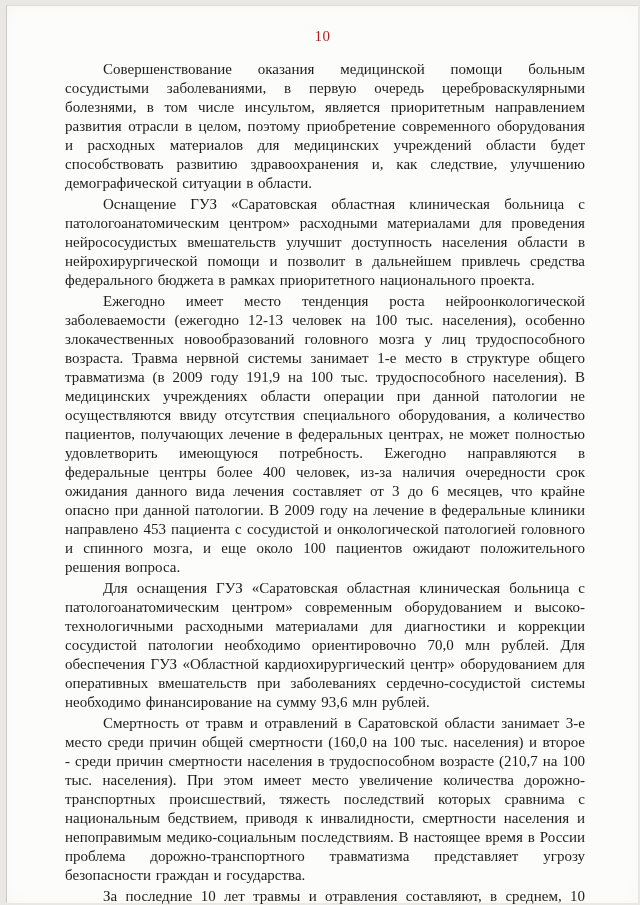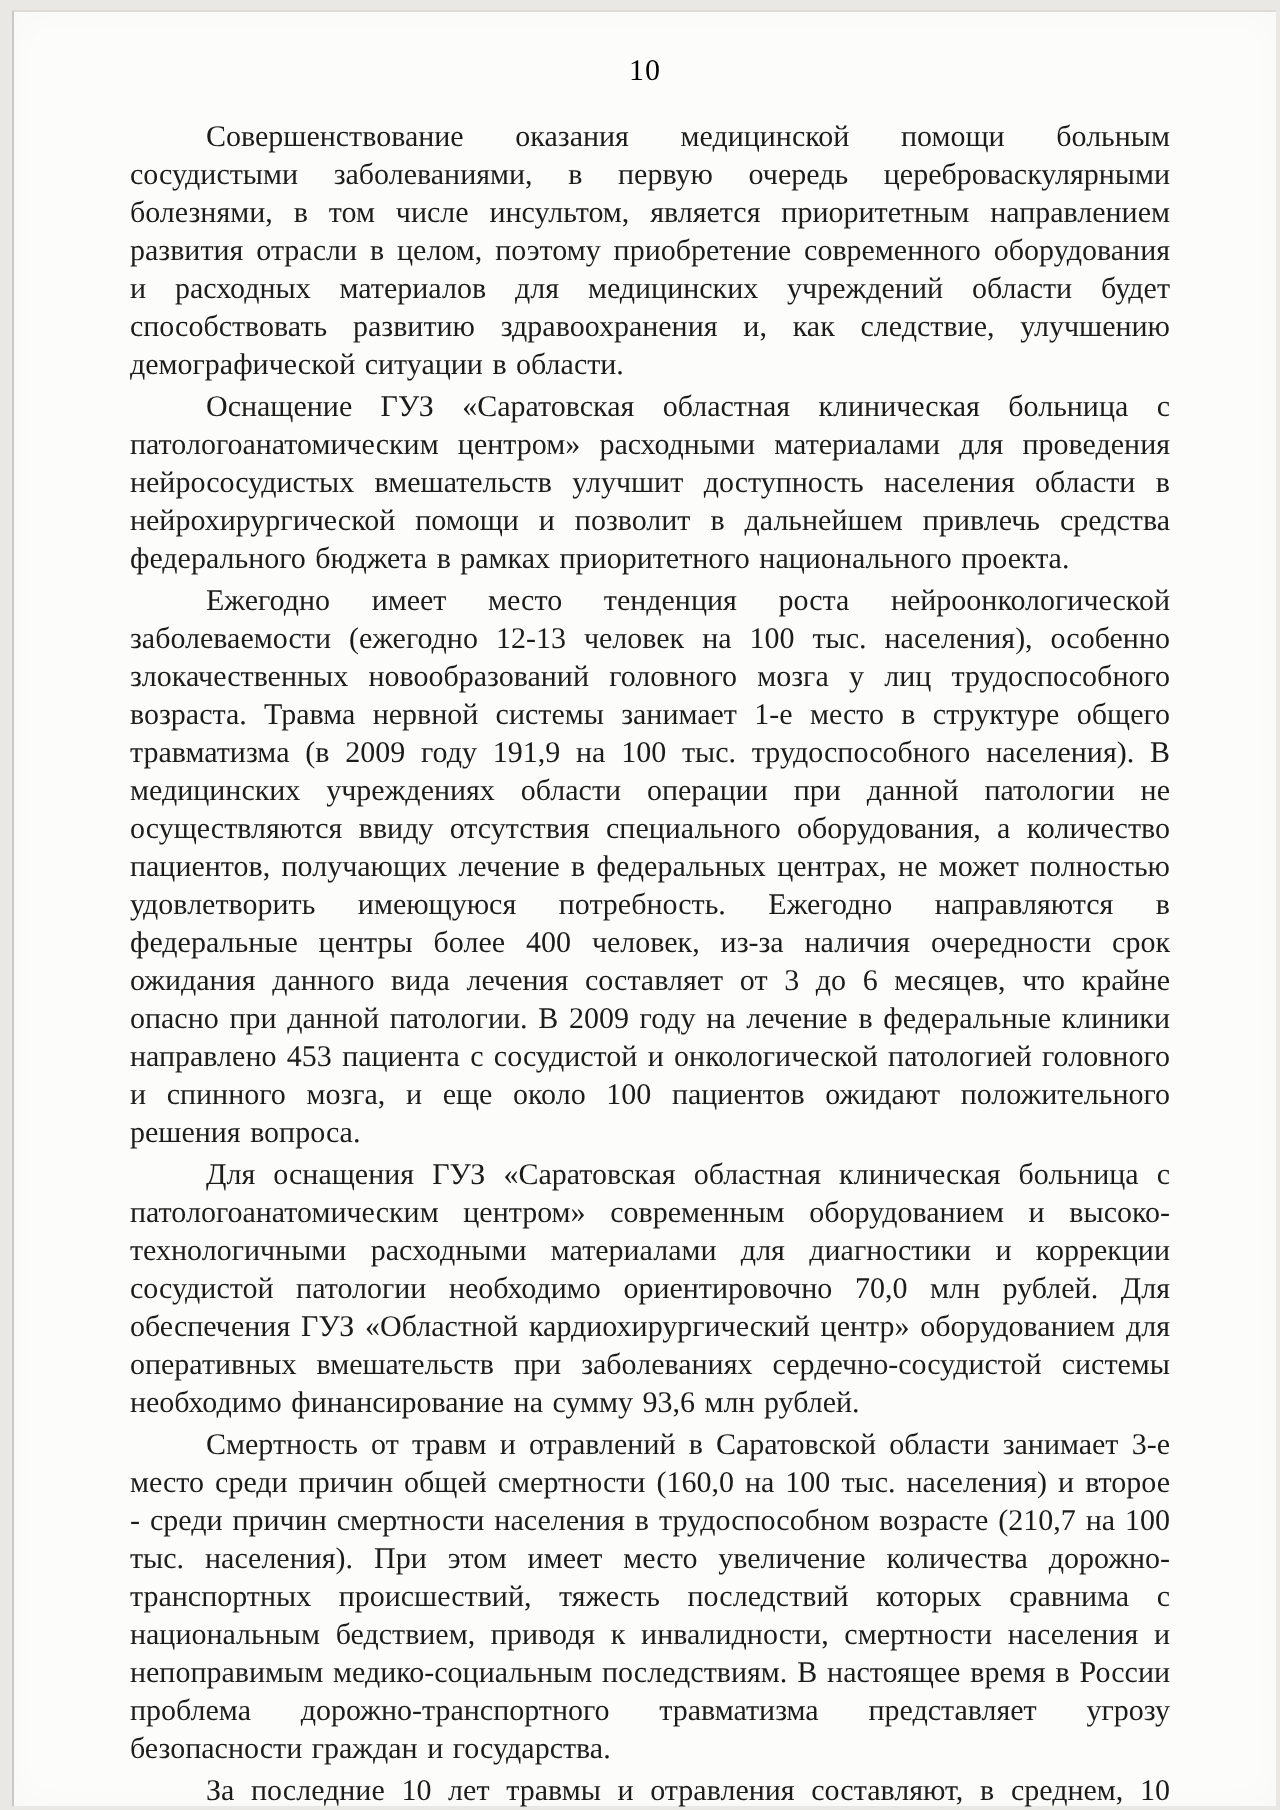--- a/index.html
+++ b/index.html
@@ -20,21 +20,21 @@
     width: 631px;
     height: 897px;
     background: #fcfcfb;
     border-left: 1px solid #c9c8c4;
     border-top: 1px solid #dddcd8;
     box-shadow: inset 0 0 18px rgba(0,0,0,0.02);
   }
   .page-number {
     text-align: center;
     font-size: 15px;
-    color: #000000;
+    color: #b91c1c;
     margin-top: 22px;
     letter-spacing: 0.5px;
   }
   .text-block {
     position: absolute;
     left: 56px;
     top: 52px;
     width: 524px;
     color: #1c1c1c;
     font-size: 15px;

